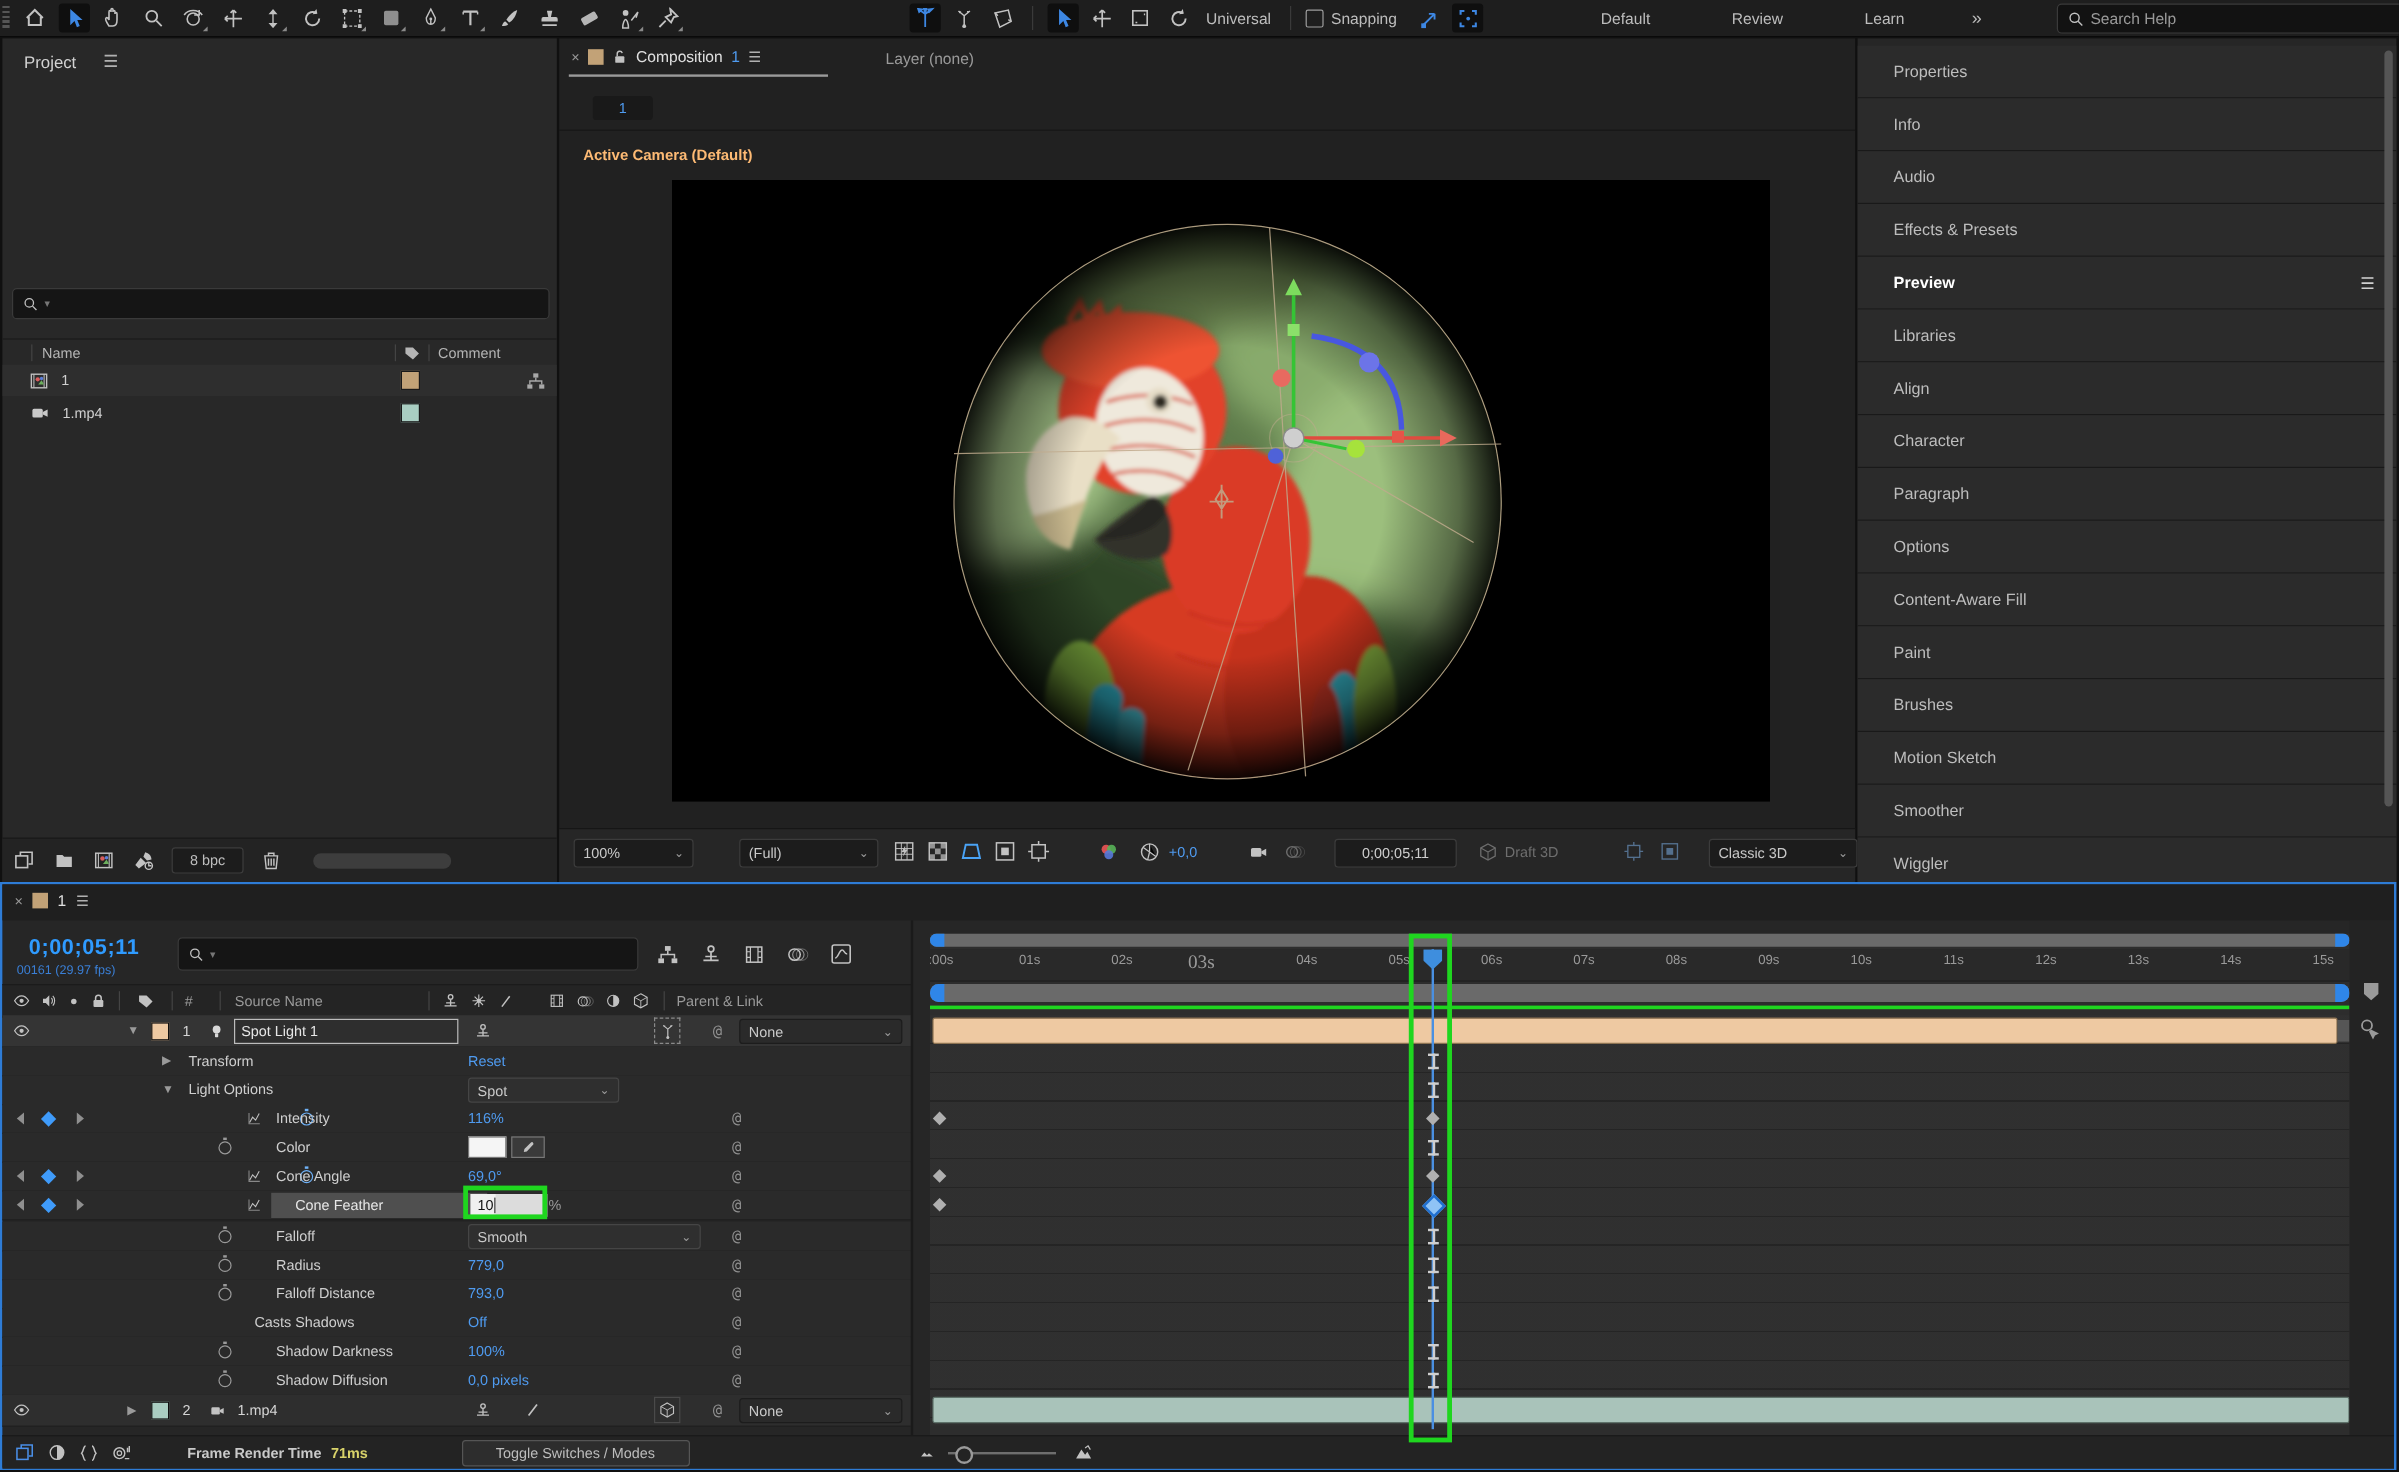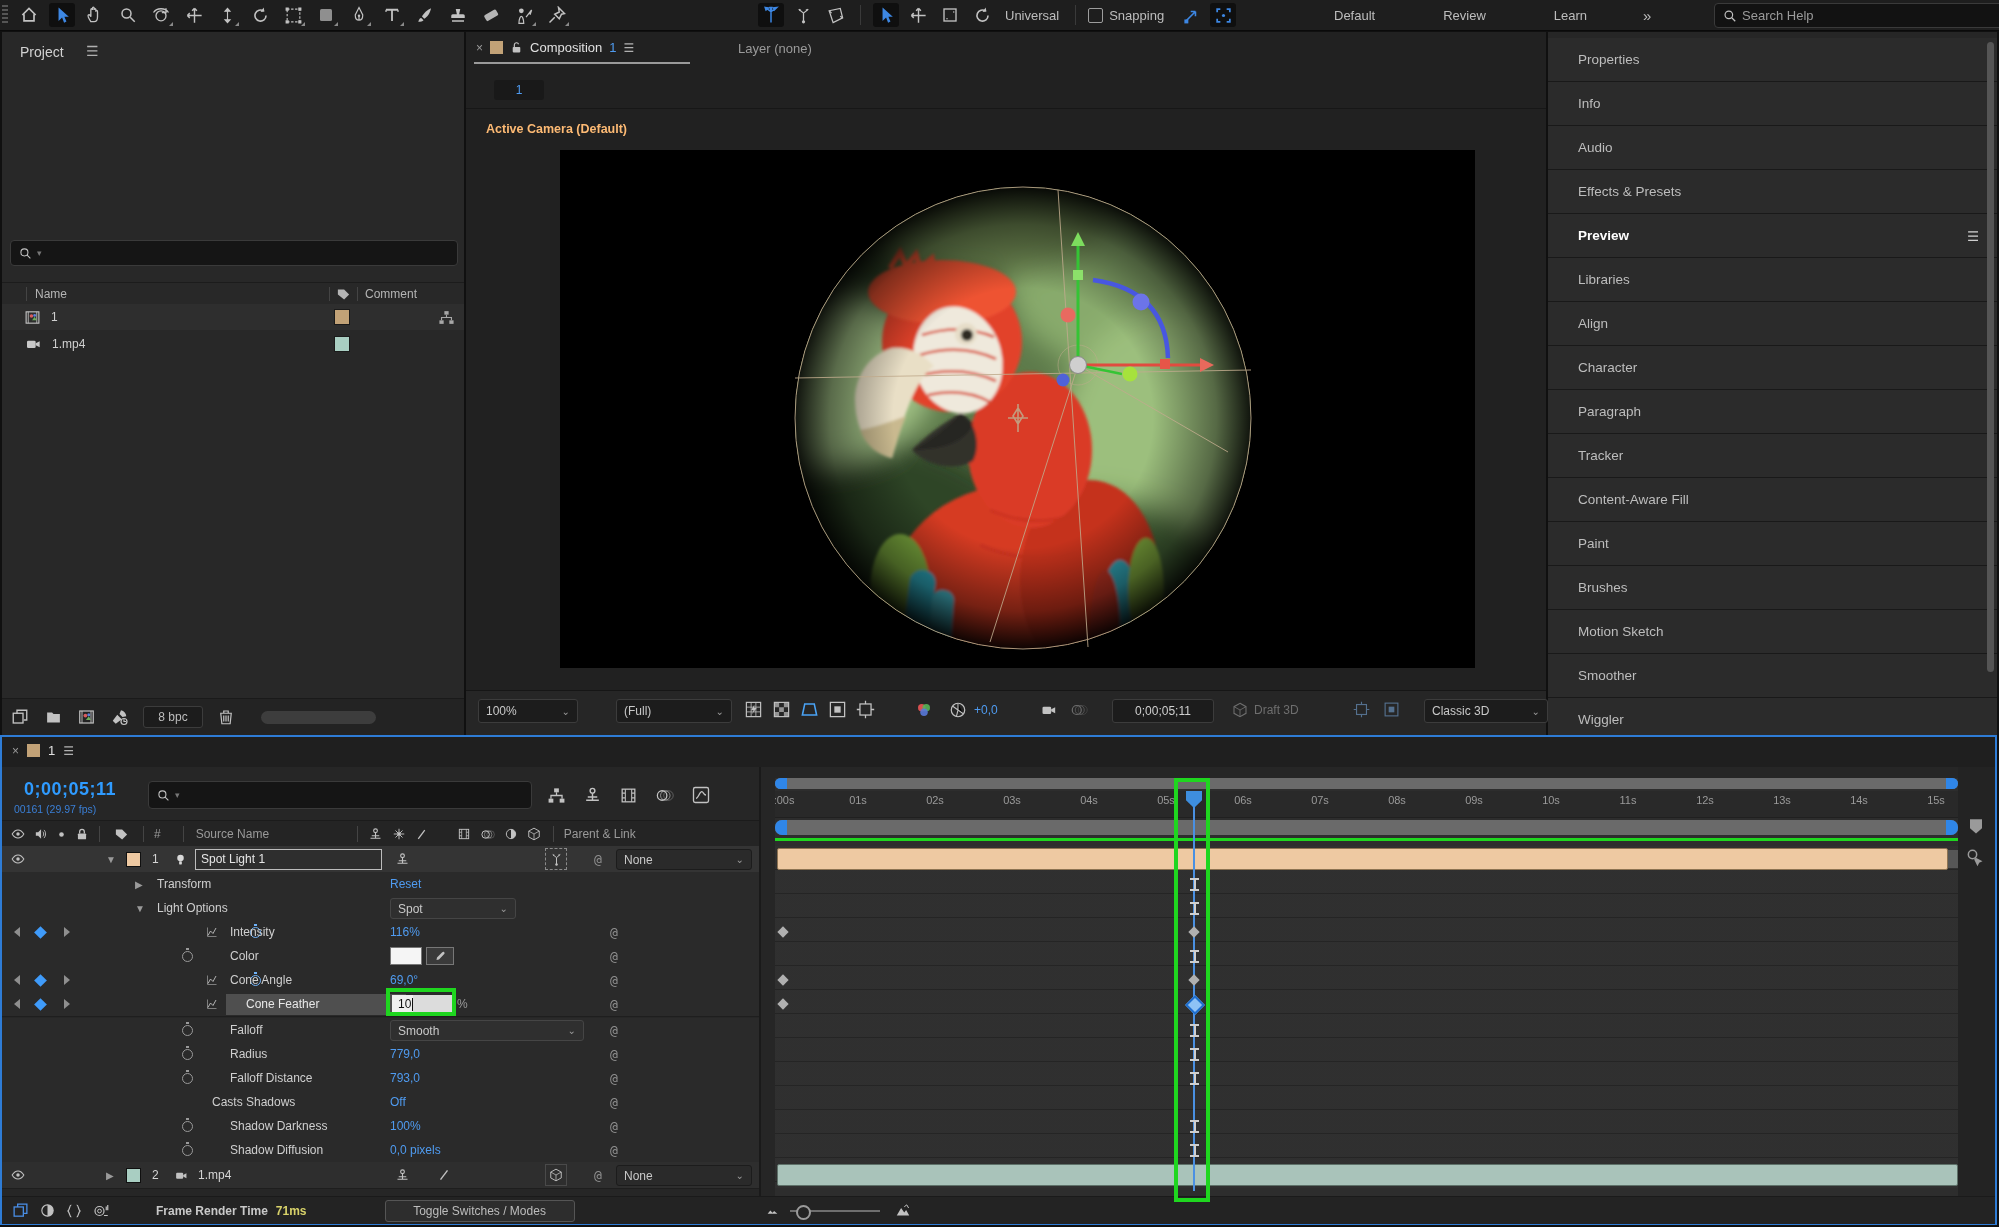--- a/index.html
+++ b/index.html
@@ -691,21 +691,21 @@
   <div class="sb-item">
       <span>Align</span>
     </div>
   <div class="sb-item">
       <span>Character</span>
     </div>
   <div class="sb-item">
       <span>Paragraph</span>
     </div>
   <div class="sb-item">
-      <span>Tracker</span>
+      <span>Options</span>
     </div>
   <div class="sb-item">
       <span>Content-Aware Fill</span>
     </div>
   <div class="sb-item">
       <span>Paint</span>
     </div>
   <div class="sb-item">
       <span>Brushes</span>
     </div>
@@ -986,21 +986,21 @@
 
   <div class="abs" style="left:773px;top:41px;width:1183px;height:418px;background:#2d2d2d;overflow:hidden;">
     <div class="abs" style="left:0;top:0;width:1183px;height:11px;background:#6a6a6a;border-radius:6px;">
       <span class="abs" style="left:0;top:0;width:12px;height:11px;background:#2f86e8;border-radius:6px 0 0 6px;"></span>
       <span class="abs" style="right:0;top:0;width:12px;height:11px;background:#2f86e8;border-radius:0 6px 6px 0;"></span>
     </div>
     <div class="abs" style="left:0;top:13px;width:1183px;height:26px;background:#292929;border-bottom:1px solid #202020;">
       <span class="abs dim" style="left:-16px;top:3px;width:44px;text-align:center;font-size:11px;">0:00s</span>
       <span class="abs dim" style="left:61px;top:3px;width:44px;text-align:center;font-size:11px;">01s</span>
       <span class="abs dim" style="left:138px;top:3px;width:44px;text-align:center;font-size:11px;">02s</span>
-      <span class="abs dim" style="left:215px;top:3px;width:44px;text-align:center;font-size:11px;">03s</span>
+      <span class="abs dim" style="left:215px;top:3px;width:44px;font-size:16px;font-family:Liberation Serif, serif;">03s</span>
       <span class="abs dim" style="left:292px;top:3px;width:44px;text-align:center;font-size:11px;">04s</span>
       <span class="abs dim" style="left:369px;top:3px;width:44px;text-align:center;font-size:11px;">05s</span>
       <span class="abs dim" style="left:446px;top:3px;width:44px;text-align:center;font-size:11px;">06s</span>
       <span class="abs dim" style="left:523px;top:3px;width:44px;text-align:center;font-size:11px;">07s</span>
       <span class="abs dim" style="left:600px;top:3px;width:44px;text-align:center;font-size:11px;">08s</span>
       <span class="abs dim" style="left:677px;top:3px;width:44px;text-align:center;font-size:11px;">09s</span>
       <span class="abs dim" style="left:754px;top:3px;width:44px;text-align:center;font-size:11px;">10s</span>
       <span class="abs dim" style="left:831px;top:3px;width:44px;text-align:center;font-size:11px;">11s</span>
       <span class="abs dim" style="left:908px;top:3px;width:44px;text-align:center;font-size:11px;">12s</span>
       <span class="abs dim" style="left:985px;top:3px;width:44px;text-align:center;font-size:11px;">13s</span>

